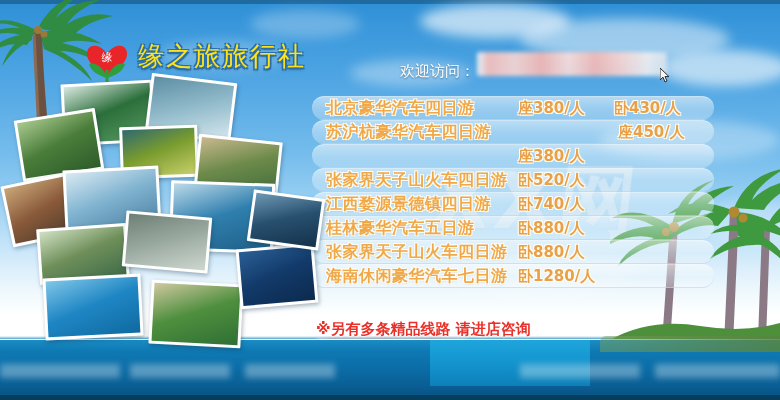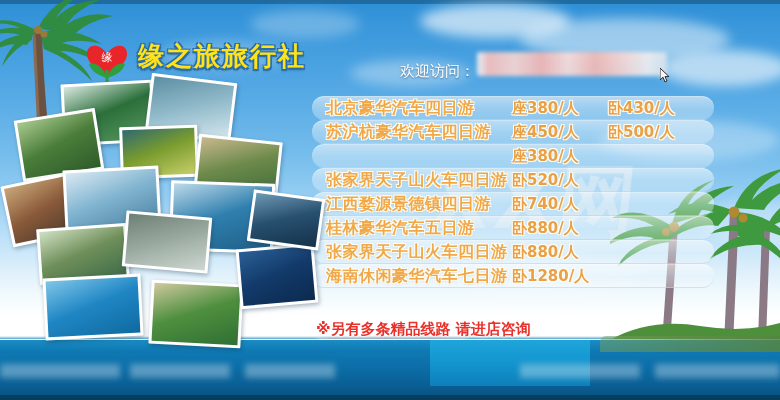--- a/index.html
+++ b/index.html
@@ -41,21 +41,21 @@
 
   
   .palm-tl { position: absolute; left: -12px; top: -10px; width: 170px; height: 150px; pointer-events: none; }
   
   .palm-r { position: absolute; right: -10px; top: 150px; width: 180px; height: 215px; pointer-events: none; }
 
   
   .logo-wrap { position: absolute; left: 84px; top: 30px; display: flex; align-items: center; gap: 8px; }
   .logo-mark { width: 46px; height: 52px; flex: none; }
   .brand {
-    font-size: 26px; font-weight: bold; letter-spacing: 2px;
+    font-size: 26px; font-weight: normal; letter-spacing: 2px;
     color: #ffe21a;
     text-shadow:
       -1.5px -1.5px 0 #2a6ea8, 1.5px -1.5px 0 #2a6ea8,
       -1.5px 1.5px 0 #2a6ea8, 1.5px 1.5px 0 #2a6ea8,
       0 2px 3px rgba(0,40,80,.55);
     white-space: nowrap;
   }
 
   
   .welcome { position: absolute; left: 400px; top: 46px; display: flex; align-items: center; }
@@ -86,21 +86,21 @@
   }
   .tour-name {
     font-size: 16px; font-weight: bold; letter-spacing: .5px; white-space: nowrap;
     color: #f0a848;
     text-shadow:
       -1px -1px 0 #fdfdf6, 1px -1px 0 #fdfdf6,
       -1px 1px 0 #fdfdf6, 1px 1px 0 #fdfdf6,
       0 1px 2px rgba(160,120,50,.35);
     padding-left: 14px;
   }
-  .tour-prices { display: flex; margin-left: auto; padding-right: 6px; }
+  .tour-prices { display: flex; margin-left: auto; }
   .price {
     font-size: 15px; font-weight: bold; white-space: nowrap;
     color: #e9a046;
     text-shadow:
       -1px -1px 0 #fdfdf6, 1px -1px 0 #fdfdf6,
       -1px 1px 0 #fdfdf6, 1px 1px 0 #fdfdf6;
     width: 96px; text-align: left;
   }
   .price.second { width: 100px; }
   .price.empty { visibility: hidden; }
@@ -239,21 +239,20 @@
         <span class="tour-name">北京豪华汽车四日游</span>
         <span class="tour-prices">
           <span class="price">座380/人</span>
           <span class="price second">卧430/人</span>
         </span>
       </div>
       <div class="tour-row">
         <span class="tour-name">苏沪杭豪华汽车四日游</span>
         <span class="tour-prices">
           <span class="price">座450/人</span>
-          <span class="price second">卧500/人</span>
         </span>
       </div>
       <div class="tour-row">
         <span class="tour-prices">
           <span class="price">座380/人</span>
           <span class="price second empty"></span>
         </span>
       </div>
       <div class="tour-row">
         <span class="tour-name">张家界天子山火车四日游</span>

